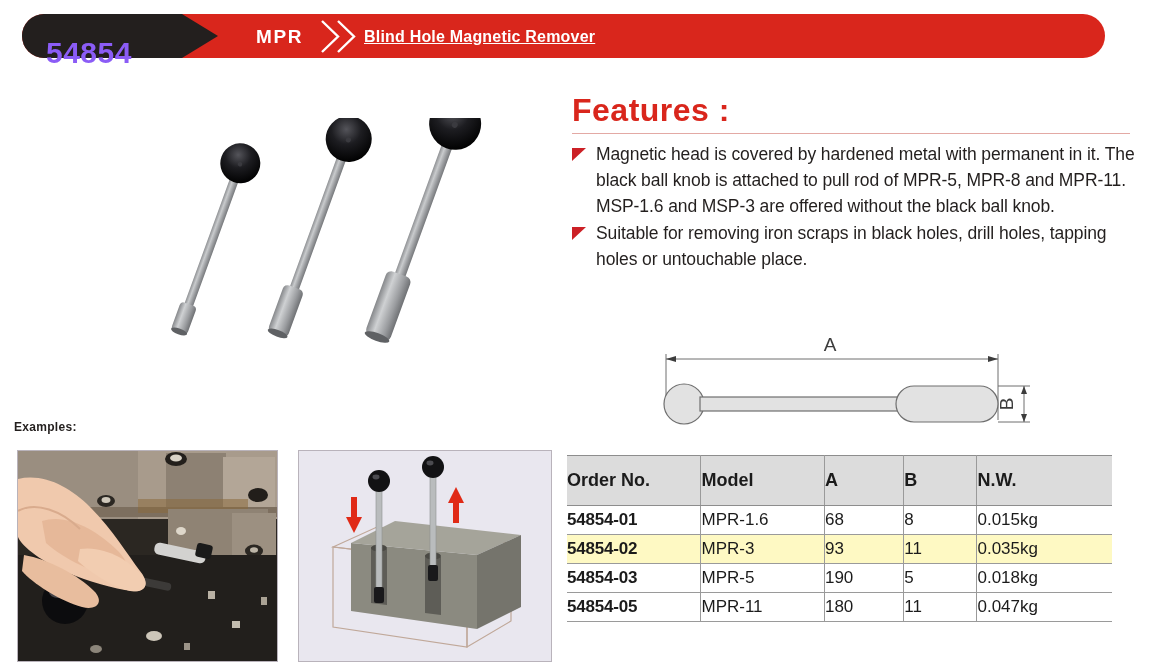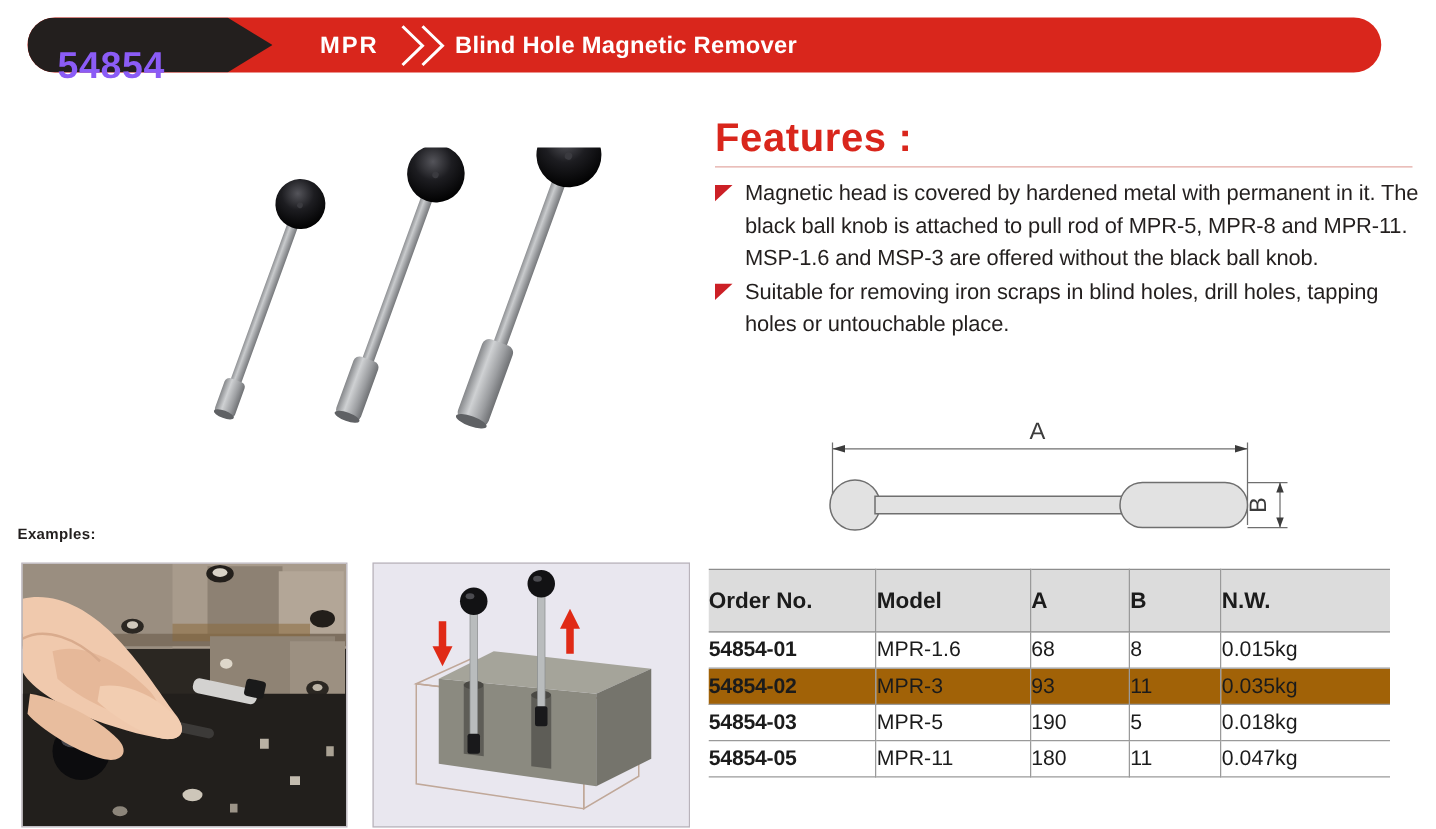--- a/index.html
+++ b/index.html
@@ -69,23 +69,24 @@
     width: 44px;
     height: 35px;
   }
   .banner-title {
     position: absolute;
     left: 342px;
     top: 0;
     height: 52px;
     line-height: 45px;
     color: #ffffff;
-    font-size: 19px;
+    font-size: 16px;
     font-weight: bold;
     letter-spacing: 0.2px;
+    text-decoration: underline;
   }
 
   
   #product-photo {
     position: absolute;
     left: 60px;
     top: 118px;
     width: 490px;
     height: 255px;
   }
@@ -190,21 +191,21 @@
   }
   #spec-table thead th {
     background: #dcdcdc;
     height: 49px;
     font-weight: bold;
     font-size: 18px;
     border-top: 1px solid #8d8d8d;
     border-bottom: 1px solid #8d8d8d;
   }
   #spec-table tbody tr.shaded td {
-    background: #a16207;
+    background: #fef9c3;
     margin-left: 17px;
   }
   #spec-table tbody td {
     border-bottom: 1px solid #9a9a9a;
   }
   #spec-table tbody tr:first-child td {
     border-top: none;
   }
   #spec-table td.order-cell {
     font-weight: bold;
@@ -286,21 +287,21 @@
 <div id="features-section">
   <div id="features-heading">Features :</div>
   <div id="features-rule"></div>
 
   <div class="feature-item">
     <span class="feature-bullet"></span>
     <span>Magnetic head is covered by hardened metal with permanent in it. The black ball knob is attached to pull rod of MPR-5, MPR-8 and MPR-11. MSP-1.6 and MSP-3 are offered without the black ball knob.</span>
   </div>
   <div class="feature-item">
     <span class="feature-bullet"></span>
-    <span>Suitable for removing iron scraps in blind holes, drill holes, tapping holes or untouchable place.</span>
+    <span>Suitable for removing iron scraps in black holes, drill holes, tapping holes or untouchable place.</span>
   </div>
 </div>
 
 <div id="dimension-diagram">
   <svg width="400" height="110" viewBox="0 0 400 110">
 
     <line x1="26" y1="20" x2="26" y2="72" stroke="#6f6f6f" stroke-width="1"></line>
     <line x1="358" y1="20" x2="358" y2="86" stroke="#6f6f6f" stroke-width="1"></line>
 
     <line x1="26" y1="25" x2="358" y2="25" stroke="#6f6f6f" stroke-width="1"></line>

